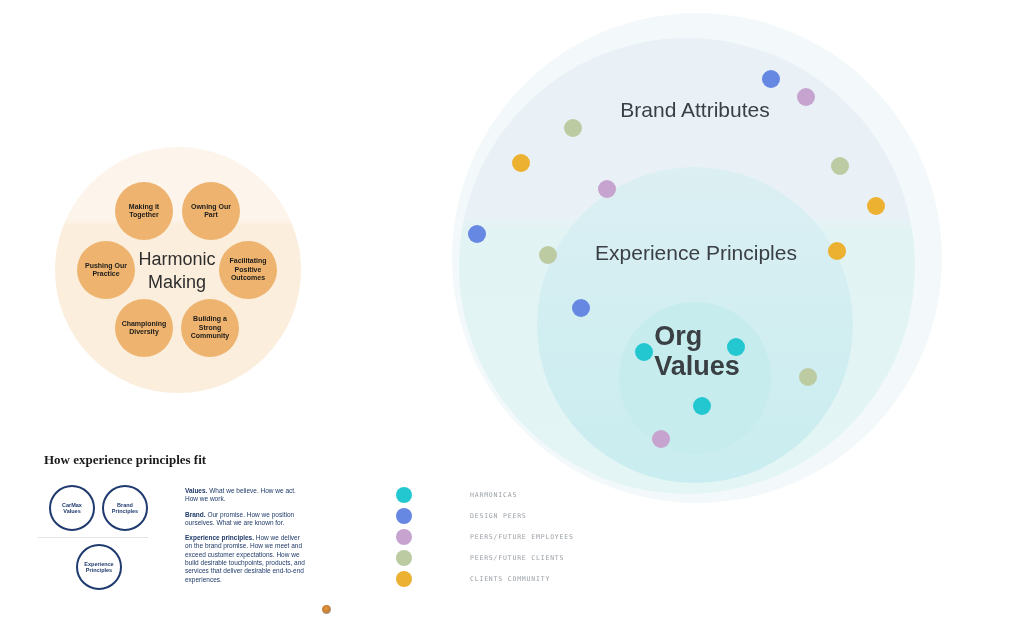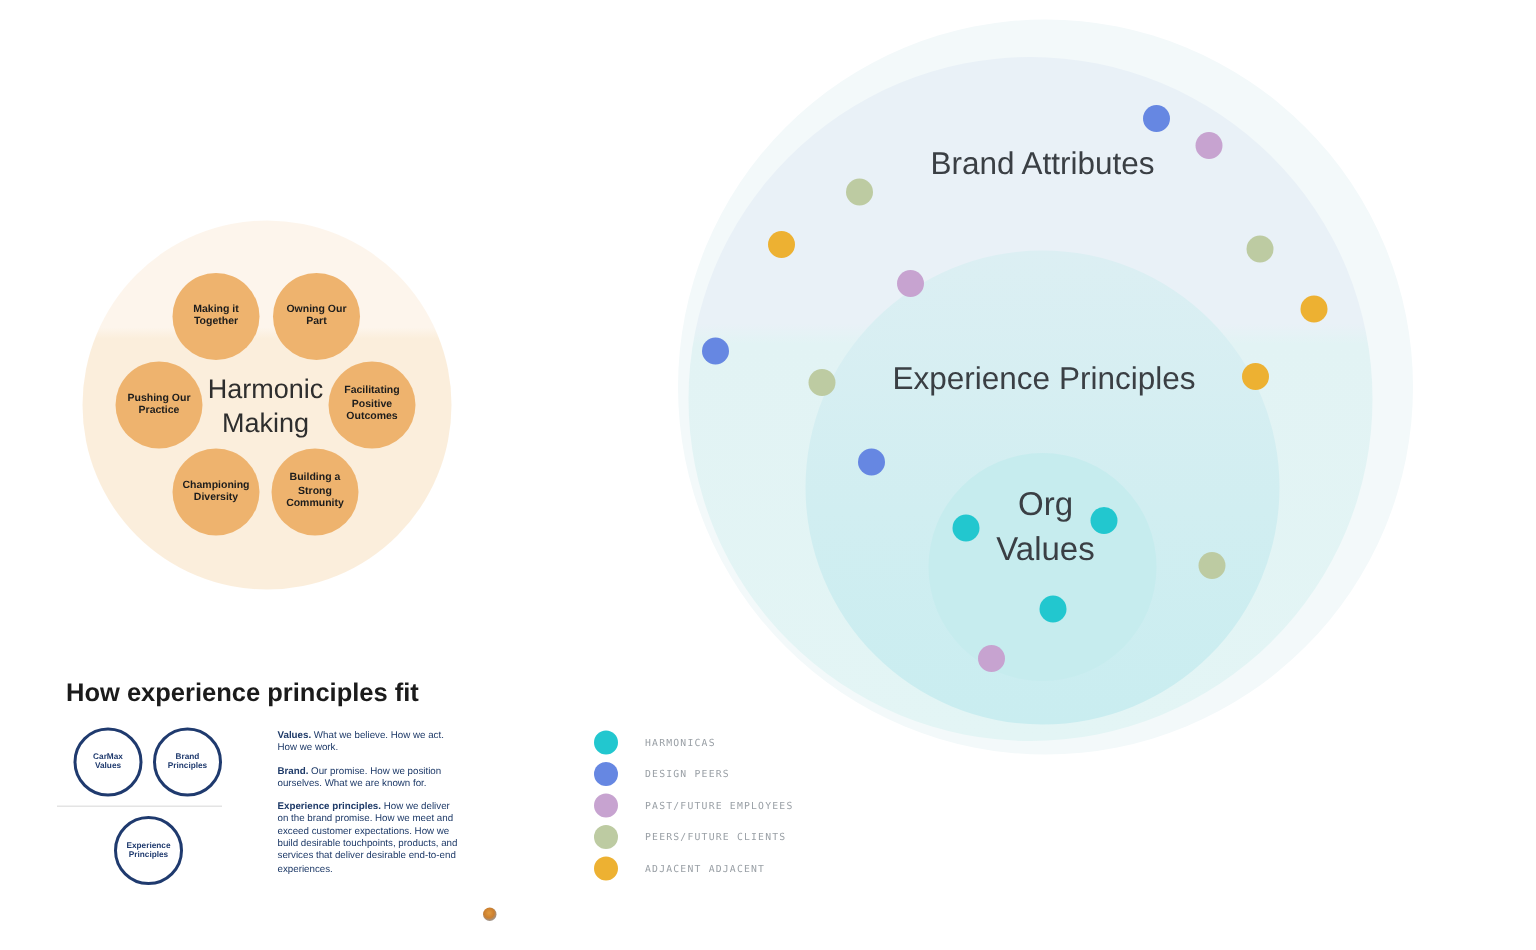--- a/index.html
+++ b/index.html
@@ -12,46 +12,46 @@
   .circle{position:absolute;border-radius:50%;}
 
   
   #ring-rim{left:452px;top:13px;width:490px;height:490px;background:#f3f9fa;}
   #ring-fill{left:459px;top:38px;width:456px;height:456px;
     background:linear-gradient(180deg,#e9f1f7 0%,#e9f1f7 39%,#e2f3f4 42%,#e3f5f5 100%);}
   #ring-middle{left:537px;top:167px;width:316px;height:316px;
     background:linear-gradient(180deg,#dceff3 0%,#d1eef1 55%,#c9edf0 100%);}
   #ring-inner{left:619px;top:302px;width:152px;height:152px;background:#c6ecee;}
   .ring-label{position:absolute;transform:translate(-50%,-50%);color:#3a3f44;
-    font-size:21px;white-space:pre-line;text-align:center;line-height:26px;}
-  #org-values-label{font-size:22px;line-height:30px;}
+    font-size:21px;white-space:pre-line;line-height:26px;}
+  #org-values-label{font-size:27px;line-height:30px;font-weight:bold;}
   .aud-dot{position:absolute;width:18px;height:18px;border-radius:50%;}
 
   
   #hv-bg{left:55px;top:147px;width:246px;height:246px;
     background:linear-gradient(180deg,#fdf5ec 0%,#fdf5ec 29%,#fbeedc 32%,#fbeedc 100%);}
   #hv-title{position:absolute;left:177px;top:271px;transform:translate(-50%,-50%);
     font-size:18px;line-height:23px;color:#2e2e2e;white-space:pre-line;text-align:center;}
   .hv-circle{position:absolute;width:58px;height:58px;border-radius:50%;background:#eeb36e;
     display:flex;align-items:center;justify-content:center;text-align:center;
     font-weight:bold;font-size:7px;line-height:8.5px;color:#1c1c1c;white-space:pre-line;}
 
   
-  #fit-heading{position:absolute;left:44px;top:452px;font-size:17px;font-weight:600;color:#1b1b1b;}
+  #fit-heading{position:absolute;left:44px;top:452px;font-size:13px;font-weight:600;color:#1b1b1b;font-family:Liberation Serif, serif;}
   .fit-circle{position:absolute;width:42px;height:42px;border:2px solid #1f3a6e;background:#ffffff;
     border-radius:50%;display:flex;align-items:center;justify-content:center;text-align:center;
     font-size:5.5px;font-weight:bold;color:#1f3a6e;line-height:6.5px;white-space:pre-line;}
   #fit-divider{position:absolute;left:38px;top:537px;width:110px;height:1px;background:#e4e4e4;}
   #fit-text{position:absolute;left:185px;top:487px;width:122px;color:#1e3a68;
     font-size:6.5px;line-height:8.3px;}
   #fit-text p{margin:0 0 7px 0;}
 
   
   #legend{position:absolute;left:396px;top:487px;display:flex;flex-direction:column;gap:5px;}
-  .legend-row{display:flex;align-items:center;height:16px;}
+  .legend-row{display:flex;align-items:center;height:16px;gap:40px;}
   .legend-swatch{width:16px;height:16px;border-radius:50%;flex:0 0 auto;}
   .legend-label{margin-left:18px;font-family:"DejaVu Sans Mono", monospace;
     font-size:6.5px;letter-spacing:0.8px;color:#9aa0a6;}
 
   
   #globe-icon{position:absolute;left:322px;top:605px;width:9px;height:9px;border-radius:50%;
     background:radial-gradient(circle at 45% 40%,#e09a40 0%,#cc7f2e 45%,#a29386 70%,#c9cccd 100%);}
 </style>
 </head>
 <body>
@@ -131,27 +131,27 @@
       <div class="legend-row">
         <div class="legend-swatch" style="background: rgb(34, 199, 207);"></div>
         <span class="legend-label">HARMONICAS</span>
       </div>
       <div class="legend-row">
         <div class="legend-swatch" style="background: rgb(102, 135, 226);"></div>
         <span class="legend-label">DESIGN PEERS</span>
       </div>
       <div class="legend-row">
         <div class="legend-swatch" style="background: rgb(199, 163, 208);"></div>
-        <span class="legend-label">PAST/FUTURE EMPLOYEES</span>
+        <span class="legend-label">PEERS/FUTURE EMPLOYEES</span>
       </div>
       <div class="legend-row">
         <div class="legend-swatch" style="background: rgb(189, 203, 162);"></div>
         <span class="legend-label">PEERS/FUTURE CLIENTS</span>
       </div>
       <div class="legend-row">
         <div class="legend-swatch" style="background: rgb(237, 177, 50);"></div>
-        <span class="legend-label">ADJACENT ADJACENT</span>
+        <span class="legend-label">CLIENTS COMMUNITY</span>
       </div>
     </div>
 
   <div id="globe-icon"></div>
 
 </div>
 
 </body></html>

